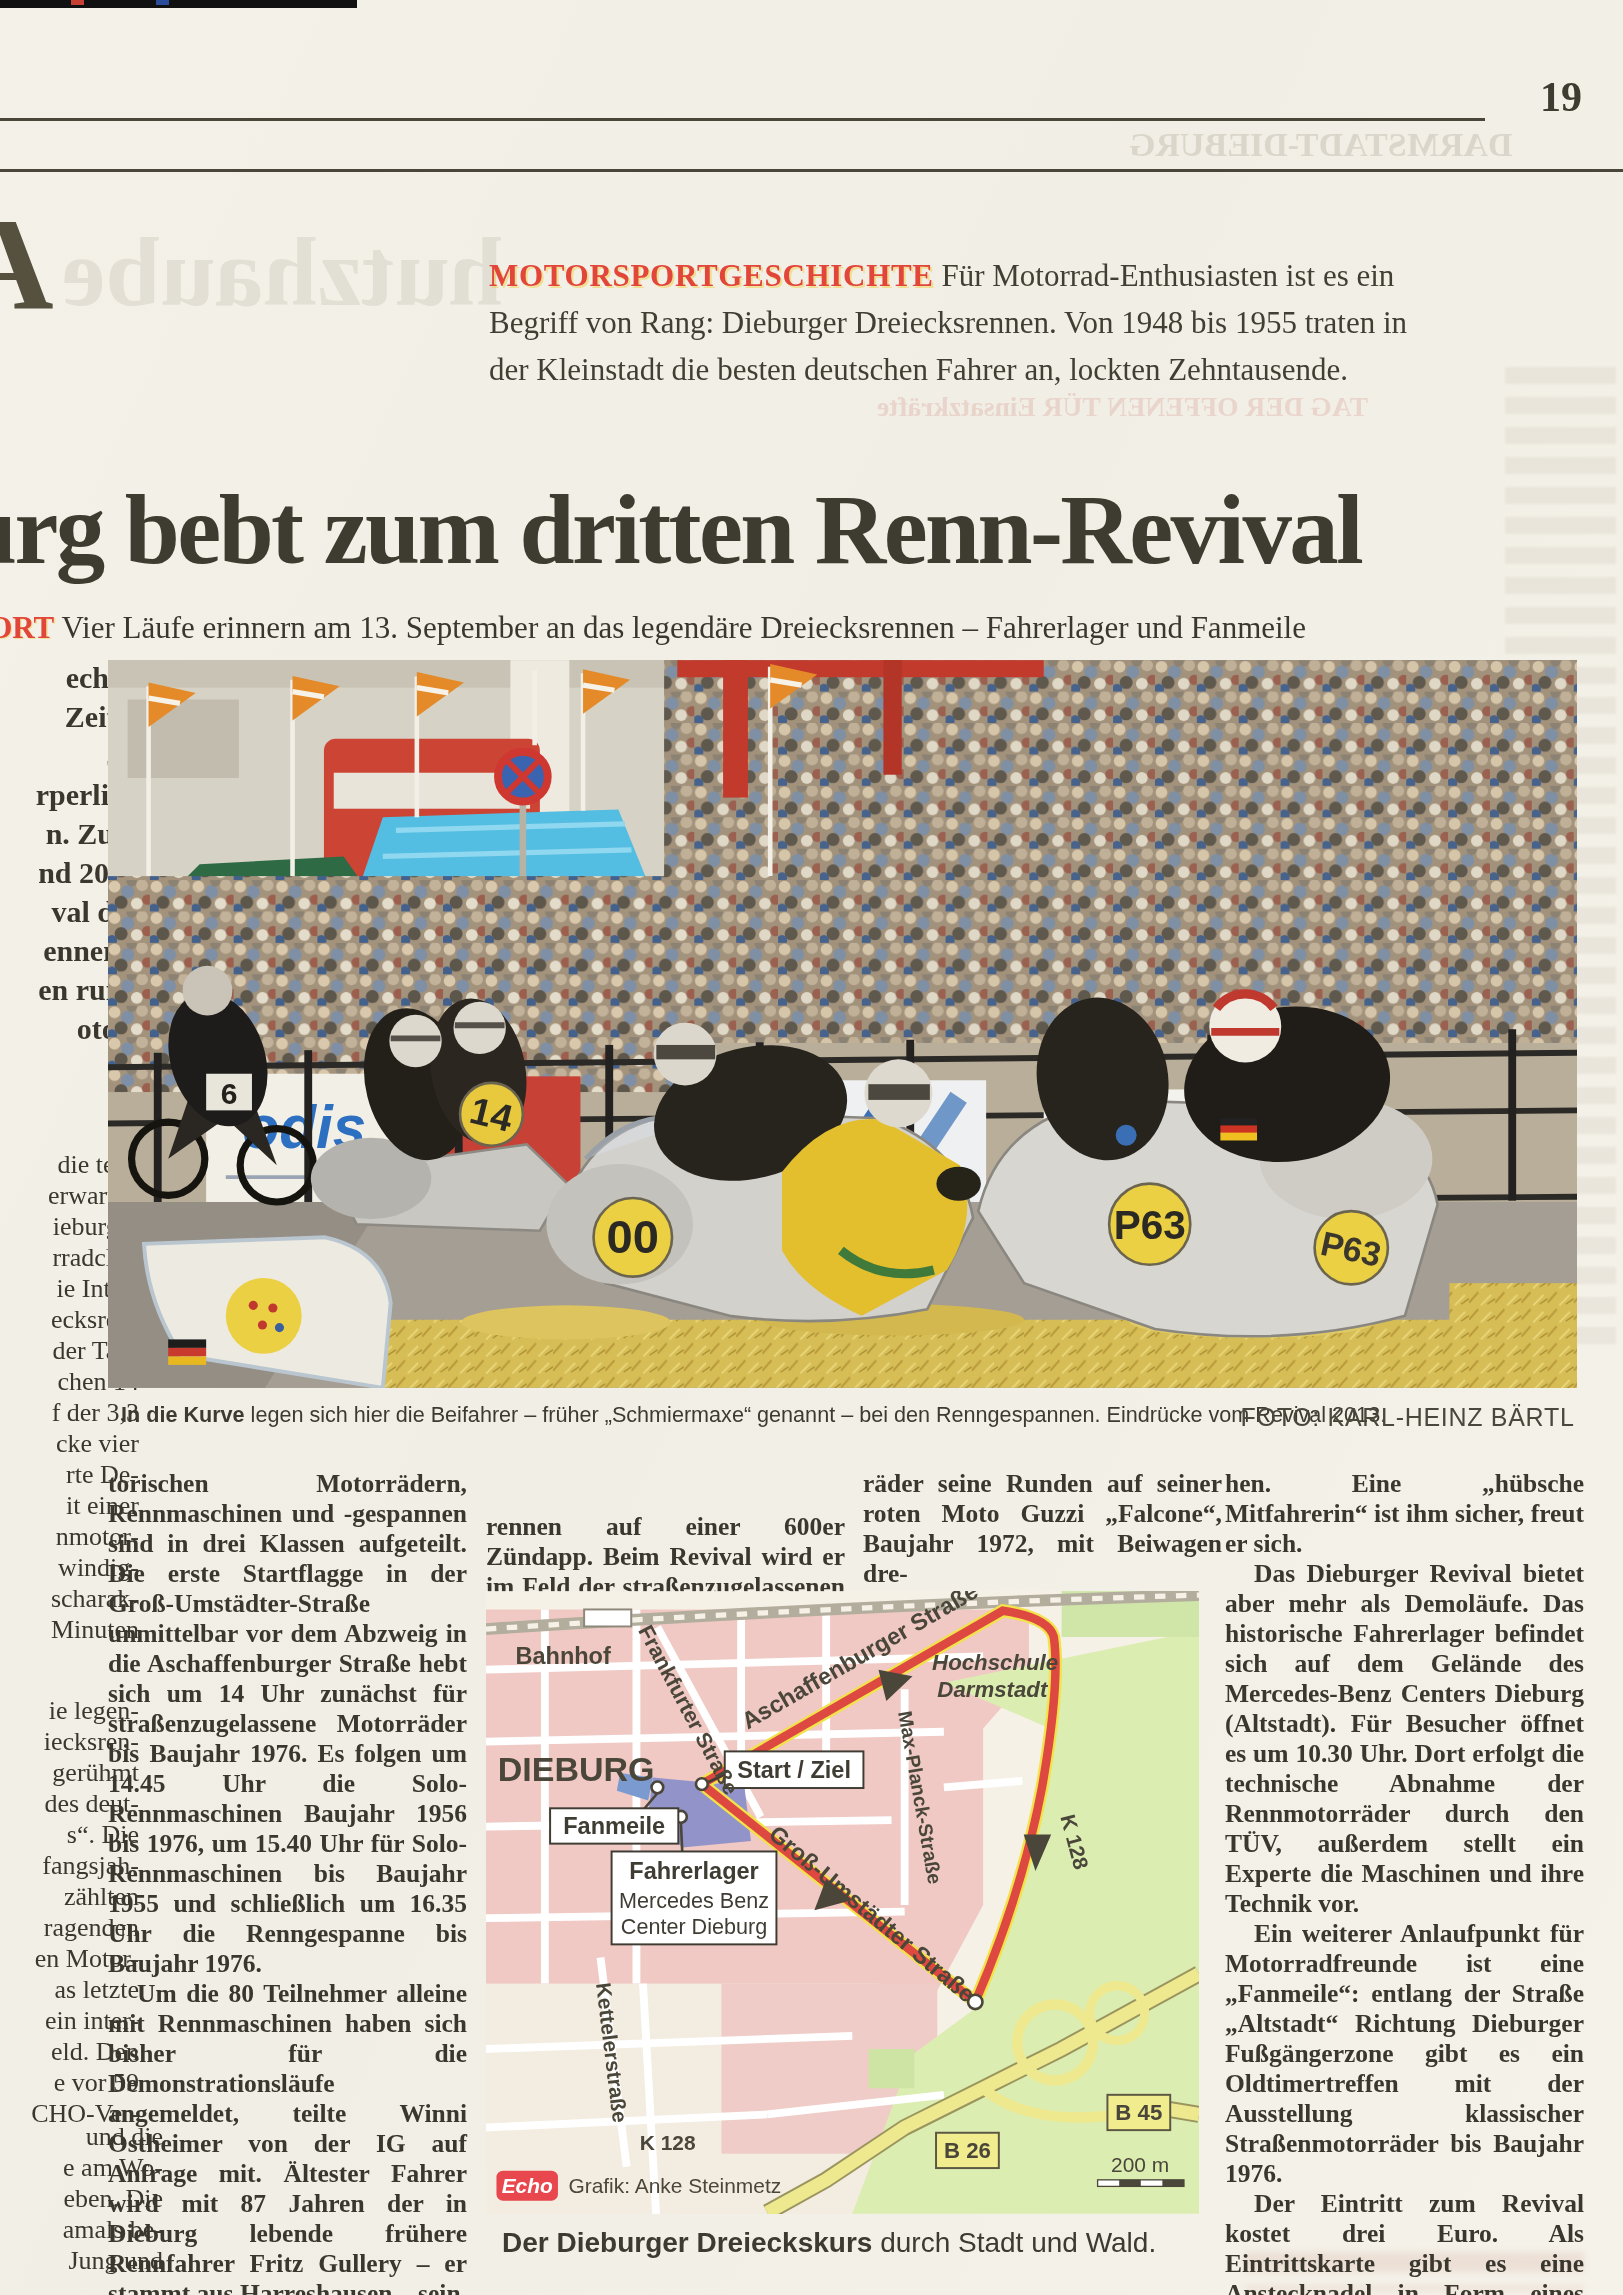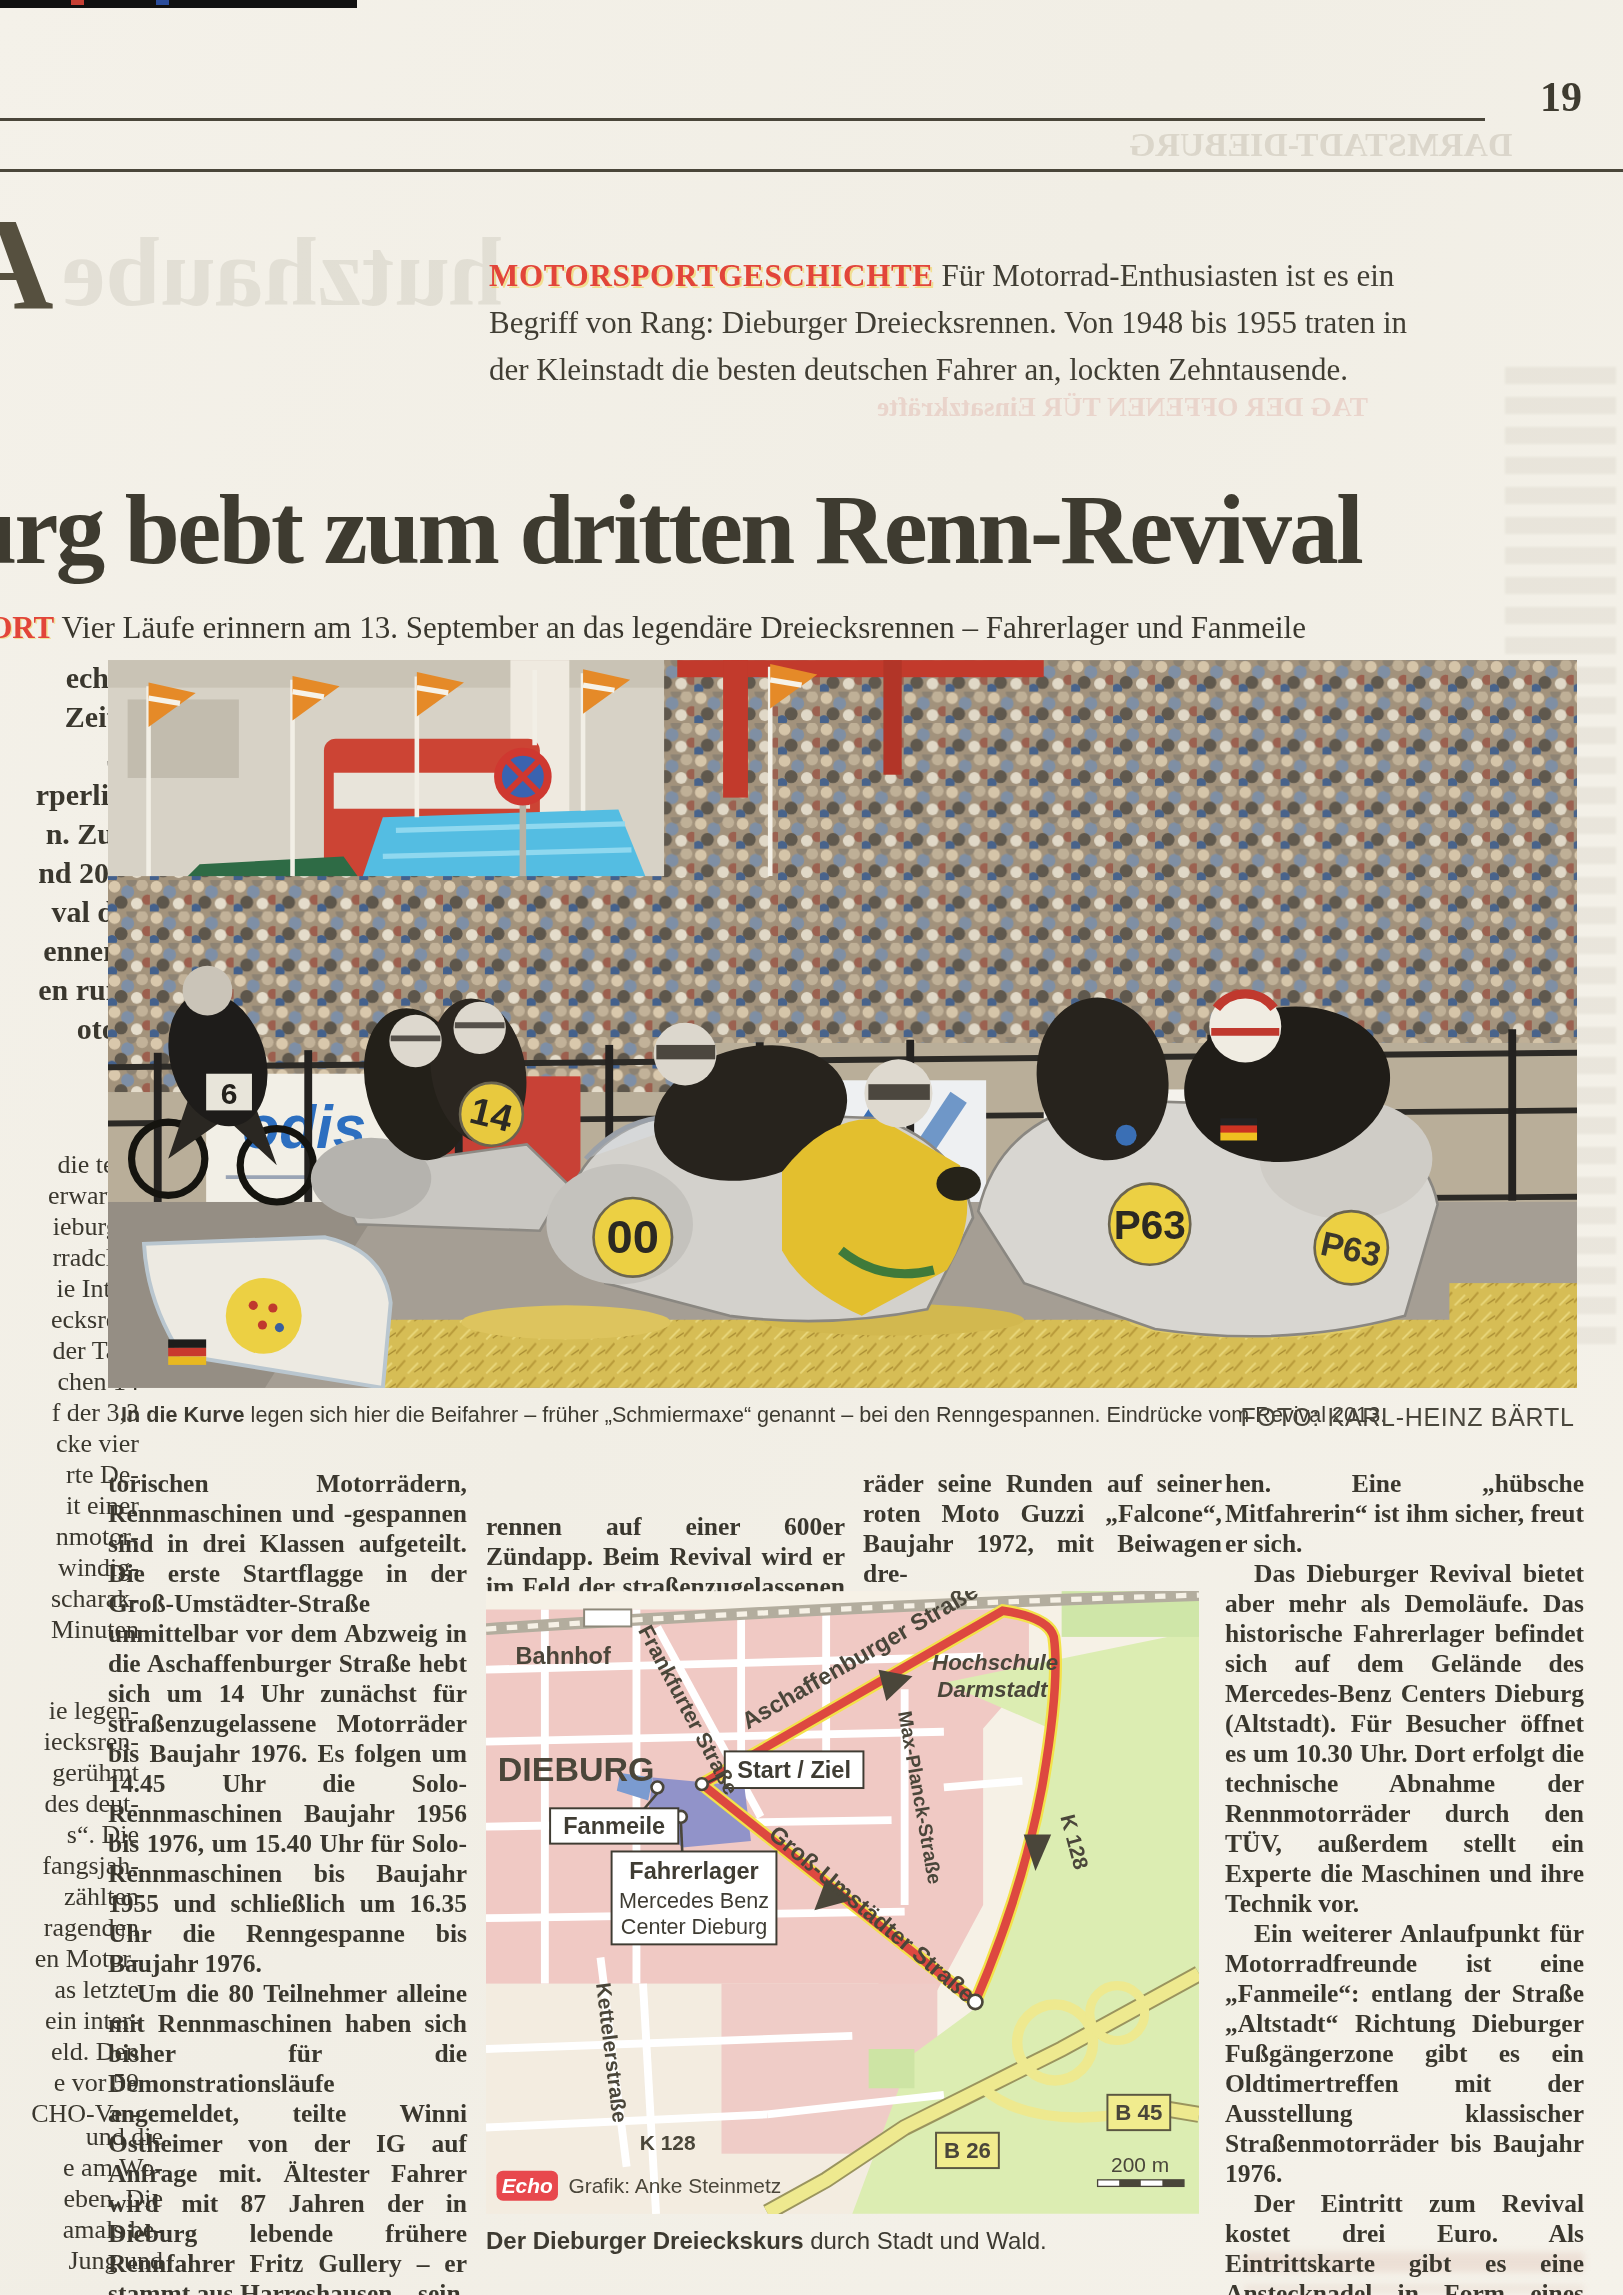--- a/index.html
+++ b/index.html
@@ -36,21 +36,21 @@
   .photo{left:108px;top:660px;width:1469px;height:728px;background:#b9ae99;}
   .caption{left:121px;top:1402px;width:1460px;font-family:"Liberation Sans",sans-serif;font-size:21.6px;color:#3d3a31;}
   .caption b{font-weight:bold;}
   .caption .credit{position:absolute;right:6.5px;top:1.3px;font-size:25px;letter-spacing:0.7px;color:#4a473d;}
   
   .col{width:359px;font-size:25.5px;line-height:30px;text-align:justify;color:#3a372e;}
   .col p{margin:0;font-weight:bold;}
   .col p + p{text-indent:29px;}
   .byline{float:right;font-style:italic;}
   
-  .map-caption{left:486px;top:2227px;width:713px;font-family:"Liberation Sans",sans-serif;font-size:24px;color:#3d3a31;}
+  .map-caption{left:502px;top:2227px;width:713px;font-family:"Liberation Sans",sans-serif;font-size:28px;color:#3d3a31;}
   .map-caption b{font-weight:bold;}
   svg text{font-family:"Liberation Sans",sans-serif;}
 </style>
 </head>
 <body>
 
 <div id="page">
 
   <div class="abs topbar"></div>
   <div class="abs regmark-r"></div>

